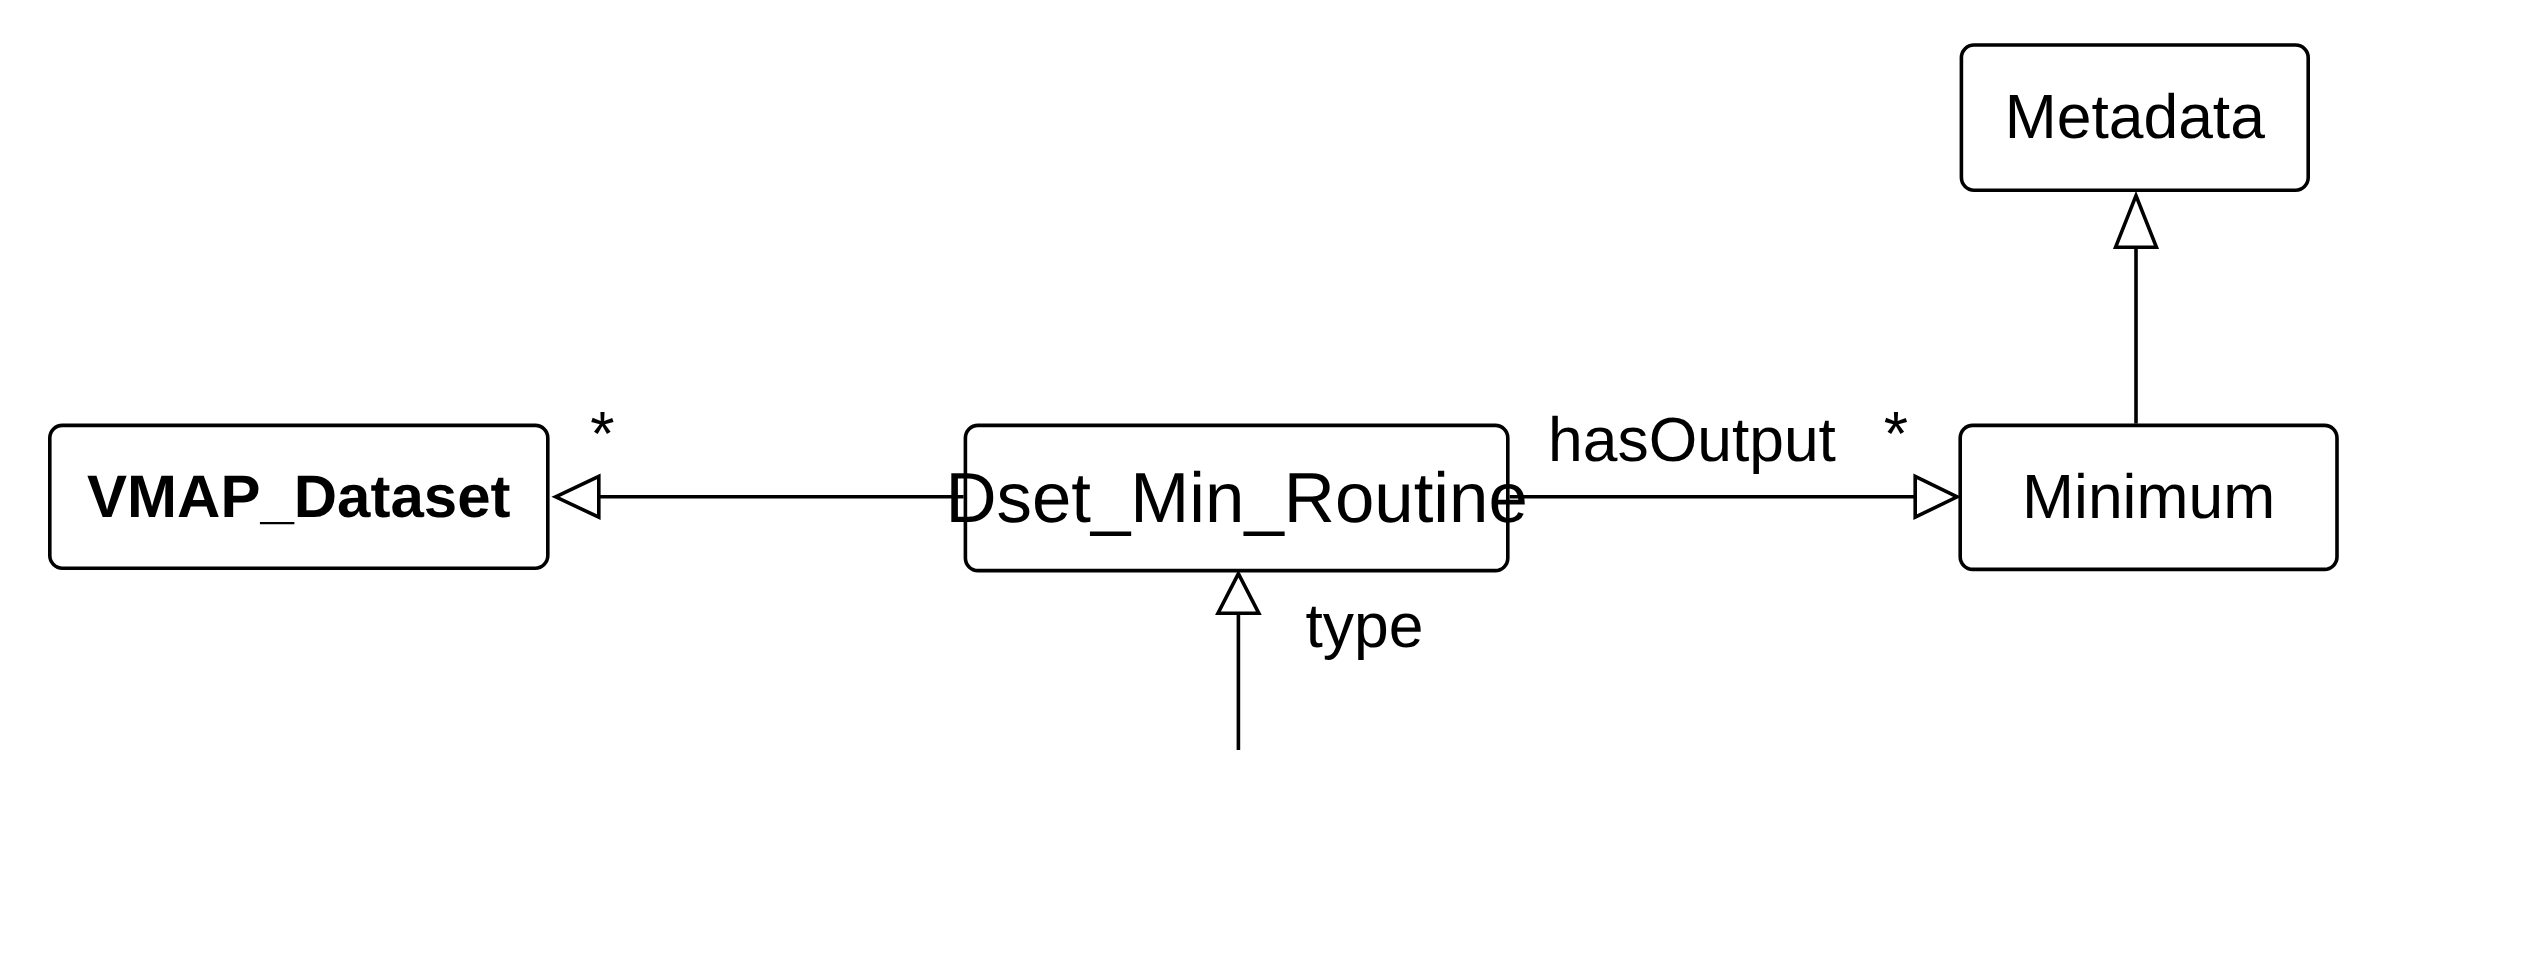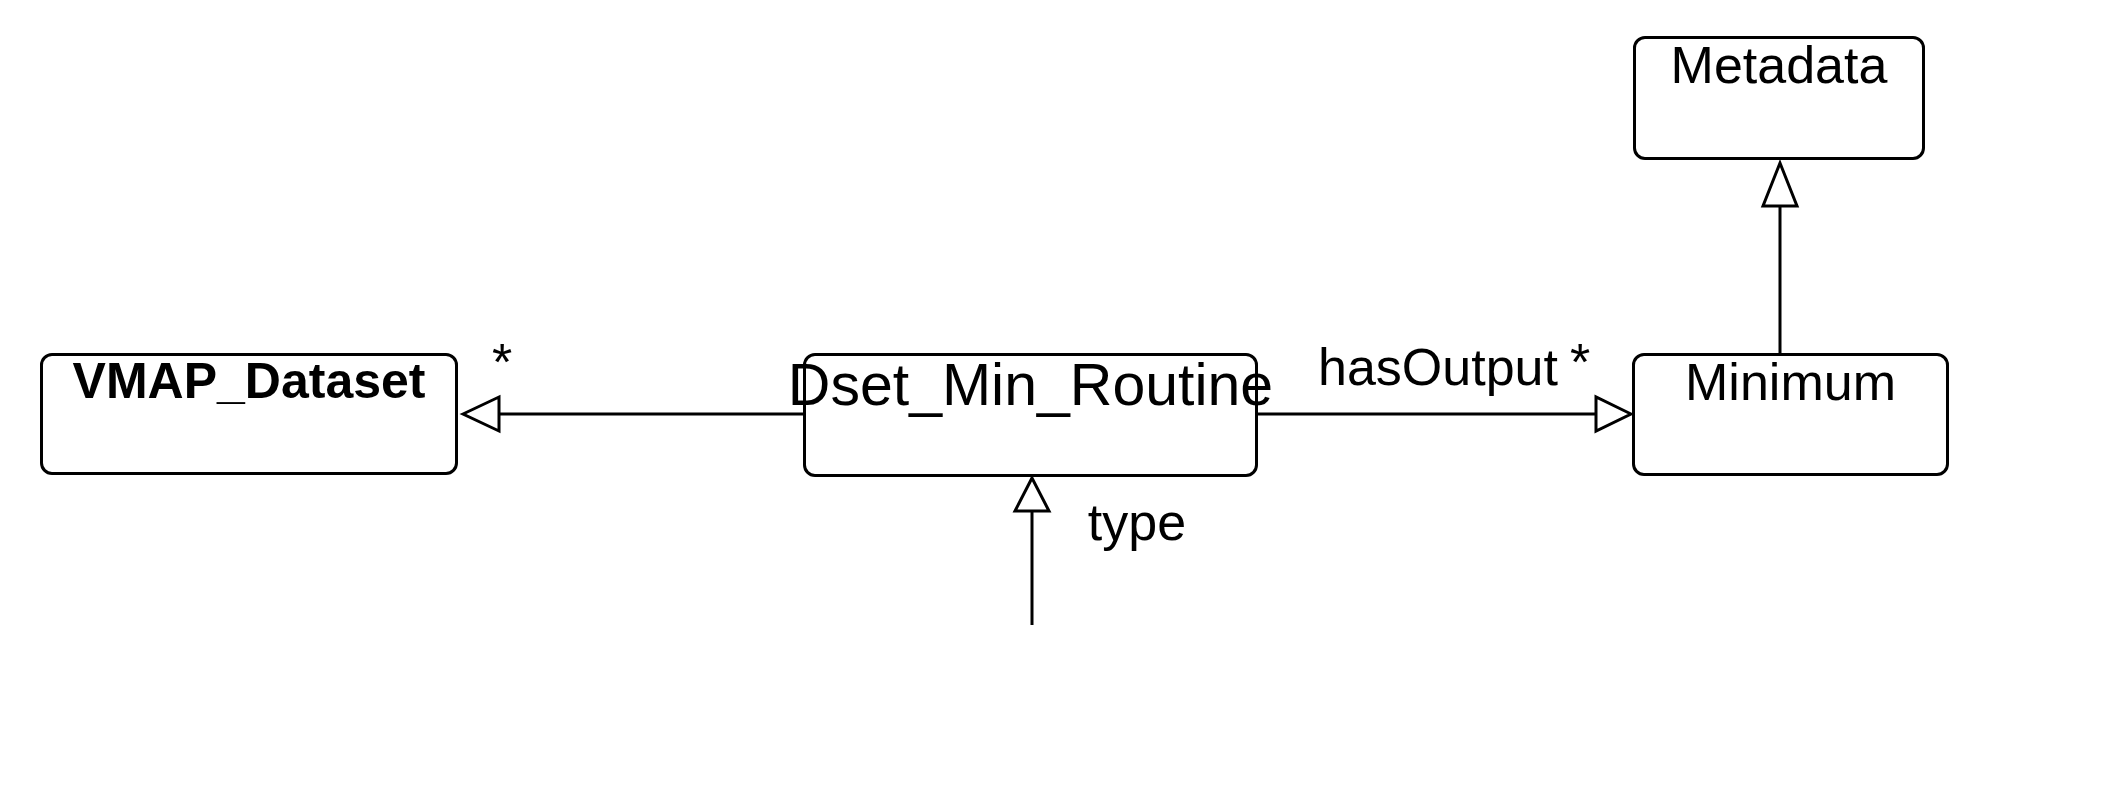--- a/index.html
+++ b/index.html
@@ -33,41 +33,41 @@
     stroke-width: 3;
     stroke-linejoin: miter;
   }
   .node {
     position: absolute;
     box-sizing: border-box;
     background: #ffffff;
     border: 3px solid #000000;
     border-radius: 12px;
     display: flex;
-    align-items: flex-start;
+    align-items: center;
     justify-content: center;
     font-size: 52px;
     line-height: 1;
     white-space: nowrap;
   }
   .node--vmap     { left: 40px;   top: 353px; width: 418px; height: 122px; font-size: 50px; font-weight: bold; }
   .node--dset     { left: 803px;  top: 353px; width: 455px; height: 124px; font-size: 59px; }
   .node--minimum  { left: 1632px; top: 353px; width: 317px; height: 123px; }
   .node--metadata { left: 1633px; top: 36px;  width: 292px; height: 124px; }
   .node--routine1 { left: 883px;  top: 625px; width: 295px; height: 127px; }
   .edge-label {
     position: absolute;
     transform: translate(-50%, -50%);
     font-size: 52px;
     line-height: 1;
     white-space: nowrap;
   }
   .lbl-has-input    { left: 674px;  top: 367px; }
   .star-has-input   { left: 502px;  top: 362px; }
-  .lbl-has-output   { left: 1410px; top: 367px; margin-left: 28px; }
+  .lbl-has-output   { left: 1410px; top: 367px; }
   .star-has-output  { left: 1580px; top: 362px; }
   .lbl-sub-class-of { left: 1951px; top: 198px; }
   .lbl-type         { left: 1137px; top: 522px; }
 </style>
 </head>
 <body>
 
 <div class="canvas">
 
   <svg class="edges-svg" viewBox="0 0 2108 799" xmlns="http://www.w3.org/2000/svg">

